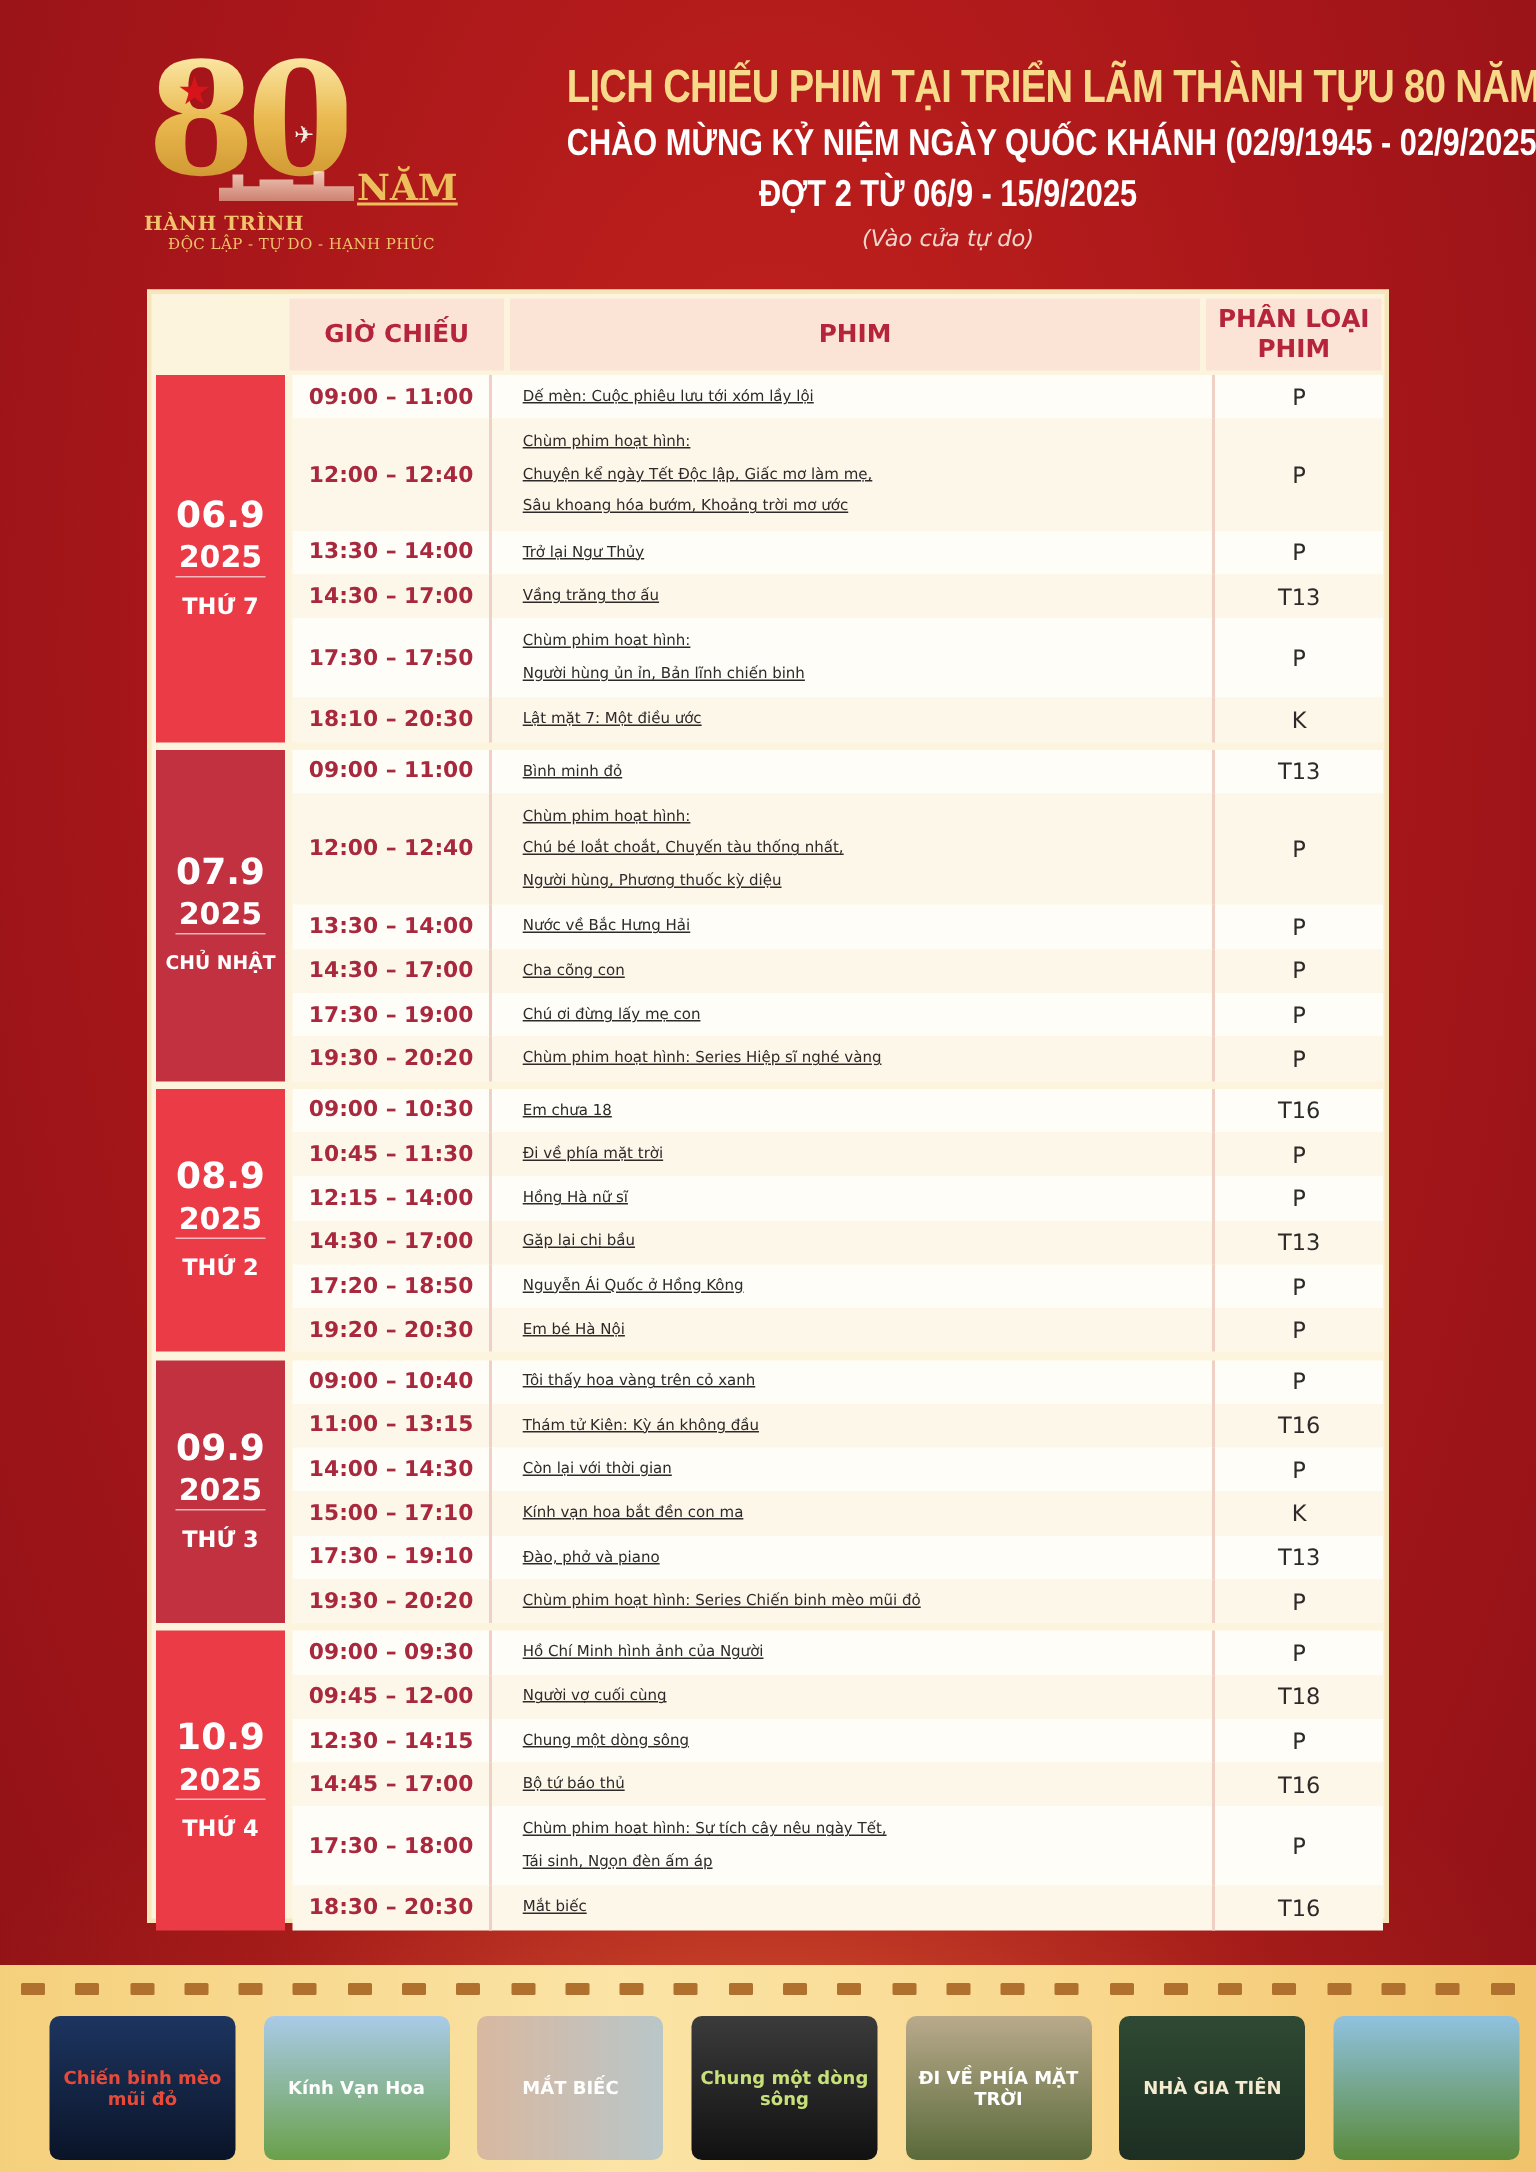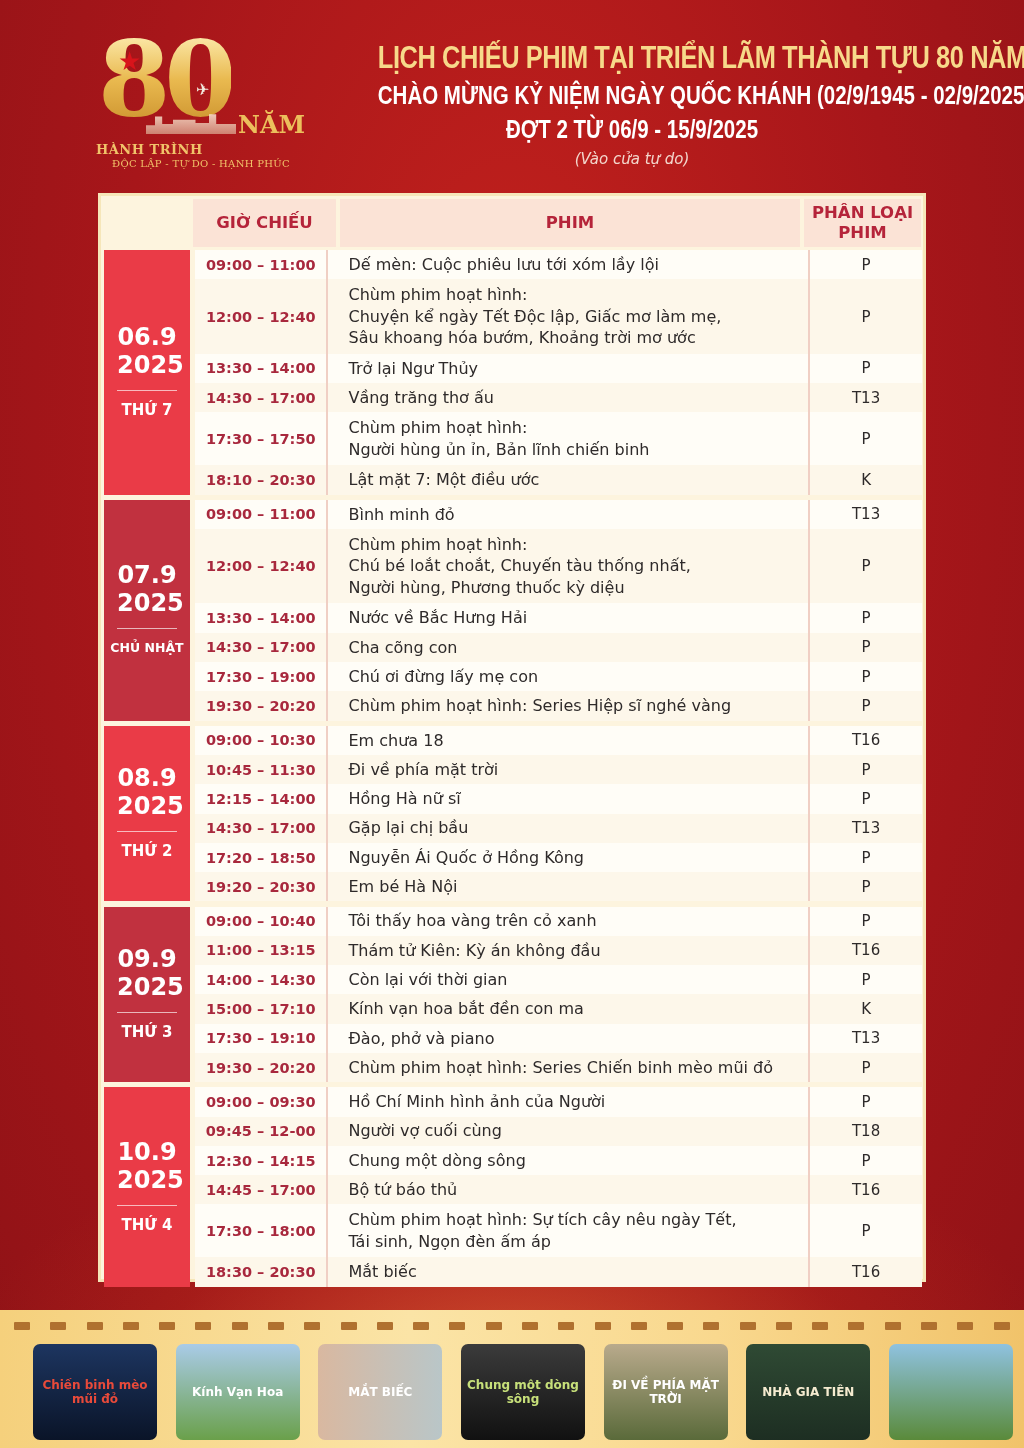--- a/index.html
+++ b/index.html
@@ -21,21 +21,21 @@
     letter-spacing: -6px; line-height: 1;
     color: #f4d27a;
     background: linear-gradient(180deg, #fff1b8 0%, #e9b94f 50%, #c98e2a 100%);
     -webkit-background-clip: text; background-clip: text; -webkit-text-fill-color: transparent;
   }
   .logo-star {
     position: absolute; left: 22px; top: 12px; font-size: 26px; color: #d8141b; line-height: 1;
   }
   .logo-nam {
     position: absolute; left: 142px; top: 74px;
-    font-family: "DejaVu Serif", serif; font-size: 24px; font-weight: bold; color: #ecbf5c;
+    font-family: "DejaVu Serif", serif; font-size: 24px; font-weight: bold; color: #ecbf5c; text-decoration: underline;
   }
   .logo-city {
     position: absolute; left: 50px; top: 76px; width: 90px; height: 22px;
     background: linear-gradient(180deg, rgba(255,240,220,0.85), rgba(230,200,170,0.6));
     clip-path: polygon(0 100%, 0 60%, 10% 60%, 10% 20%, 18% 20%, 18% 55%, 30% 55%, 30% 35%, 55% 35%, 55% 50%, 70% 50%, 70% 10%, 78% 10%, 78% 55%, 100% 55%, 100% 100%);
   }
   .logo-plane { position: absolute; left: 100px; top: 44px; font-size: 16px; color: #f3ece0; }
   .logo-line1 {
     position: absolute; left: 0; top: 106px; width: 210px; text-align: left;
     font-family: "DejaVu Serif", serif; font-size: 13px; font-weight: bold; color: #f1c36a; letter-spacing: 0.5px;
@@ -79,34 +79,34 @@
   .th-time { width: 143px; margin-right: 4px; }
   .th-film { width: 460px; margin-right: 4px; }
   .th-rating { width: 117px; }
   .day-block { position: absolute; left: 3px; width: 818px; }
   .day-cell {
     position: absolute; left: 0; top: 0; width: 86px; height: 100%;
     display: flex; flex-direction: column; align-items: center; justify-content: center;
     color: #ffffff;
   }
   .day-date { font-size: 24px; font-weight: bold; line-height: 30px; }
-  .day-year { font-size: 24px; font-weight: bold; line-height: 26px; padding-bottom: 12px; border-bottom: 1px solid rgba(255,255,255,0.65); width: 60px; text-align: left; }
+  .day-year { font-size: 20px; font-weight: bold; line-height: 26px; padding-bottom: 0; border-bottom: 1px solid rgba(255,255,255,0.65); width: 60px; text-align: center; }
   .day-wd { font-size: 15px; font-weight: bold; line-height: 26px; margin-top: 6px; }
   .day-wd.small { font-size: 12.5px; }
   .rows { position: absolute; left: 91px; top: 0; width: 727px; }
   .row { display: flex; align-items: center; }
   .row:nth-child(odd) { background: #fffdf7; }
   .row:nth-child(even) { background: #fdf7ea; }
   .cell-time {
     width: 143px; text-align: center; color: #a8283d; font-size: 14.5px; font-weight: bold;
     border-right: 2px solid #f0cfc4; align-self: stretch; display: flex; align-items: center; justify-content: center;
   }
   .cell-film {
-    width: 515px; padding-left: 20px; color: #2e2a2a; font-size: 16px; line-height: 21.5px;
-    border-right: 2px solid #f0cfc4; align-self: stretch; display: flex; align-items: center; white-space: pre-line;
+    width: 515px; padding-left: 20px; color: #2e2a2a; font-size: 10px; line-height: 21.5px;
+    border-right: 2px solid #f0cfc4; align-self: stretch; display: flex; align-items: center; white-space: pre-line; text-decoration: underline;
   }
   .cell-rating { width: 120px; text-align: center; color: #2e2a2a; font-size: 15px; }
   
   .strip {
     position: absolute; left: 0; top: 1310px; width: 1024px; height: 138px;
     background: linear-gradient(90deg, #f5d07c 0%, #fbe4a6 40%, #f9d88e 70%, #f1c36a 100%);
   }
   .perfs { position: absolute; left: 14px; top: 12px; right: 14px; height: 12px; display: flex; justify-content: space-between; }
   .perf { width: 16px; height: 8px; background: #b0712f; border-radius: 1px; }
   .posters { position: absolute; left: 33px; top: 34px; width: 980px; height: 96px; display: flex; justify-content: space-between; }

